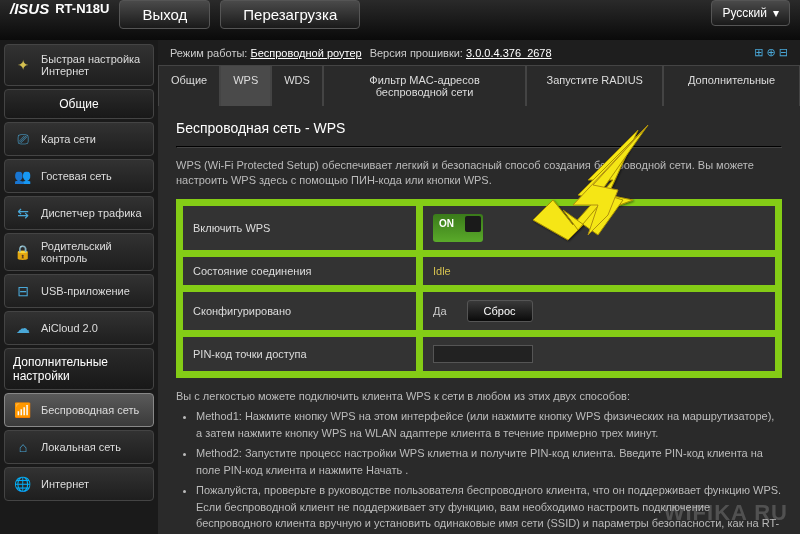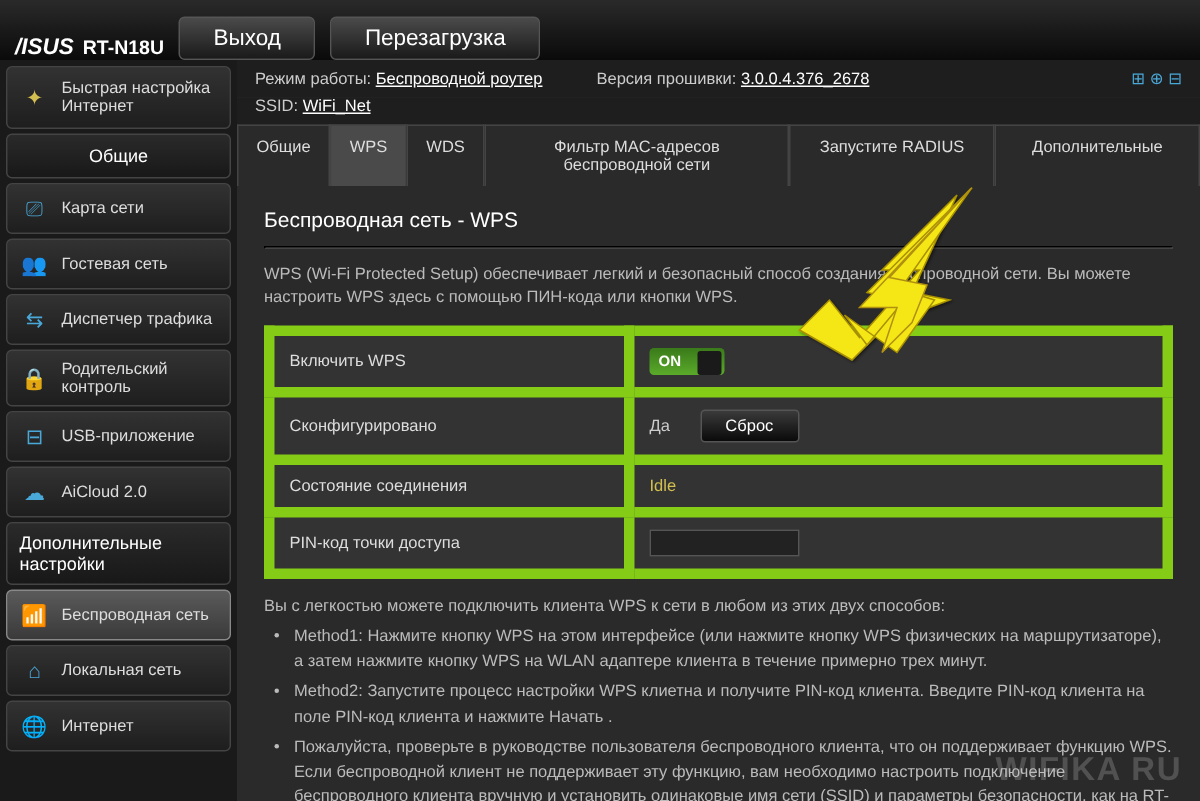--- a/index.html
+++ b/index.html
@@ -1,63 +1,67 @@
 <!DOCTYPE html>
 <html><head>
 <meta charset="utf-8">
 <style>
 * { margin: 0; padding: 0; box-sizing: border-box; font-family: Arial, sans-serif; }
 body { background: #1a1a1a; width: 800px; height: 534px; overflow: hidden; color: #fff; font-size: 11px; }
-.header { display: flex; align-items: flex-end; height: 40px; background: linear-gradient(#2a2a2a,#0a0a0a); padding: 0 10px; gap: 10px; }
+.header { display: flex; align-items: flex-start; height: 40px; background: linear-gradient(#2a2a2a,#0a0a0a); padding: 0 10px; gap: 10px; }
 .logo { color: #fff; font-size: 13px; font-weight: bold; display: flex; align-items: center; gap: 6px; }
 .asus { font-style: italic; font-size: 15px; }
 .hbtn { background: linear-gradient(#4a4a4a,#1a1a1a); border: 1px solid #555; color: #fff; padding: 5px 22px; border-radius: 4px; font-size: 15px; cursor: pointer; }
 .lang { margin-left: auto; background: linear-gradient(#4a4a4a,#1a1a1a); border: 1px solid #555; color: #fff; padding: 5px 10px; border-radius: 4px; font-size: 12px; display: flex; align-items: center; gap: 6px; cursor: pointer; }
 .body { display: flex; height: 494px; }
 .sidebar { width: 158px; background: #1a1a1a; padding: 4px; overflow: hidden; }
 .sb-item { display: flex; align-items: center; gap: 8px; padding: 6px 8px; background: linear-gradient(#323232,#1e1e1e); border: 1px solid #444; border-radius: 4px; margin-bottom: 3px; color: #ddd; font-size: 11px; cursor: pointer; min-height: 30px; }
 .sb-item.header-item { justify-content: center; color: #fff; font-size: 12px; background: linear-gradient(#2a2a2a,#181818); cursor: default; }
 .sb-item.big { min-height: 42px; }
 .sb-item.active { background: linear-gradient(#5a5a5a,#3a3a3a); border-color: #888; }
 .sb-icon { width: 20px; height: 20px; display: flex; align-items: center; justify-content: center; color: #4aa8d8; font-size: 14px; flex-shrink: 0; }
 .sb-icon.y { color: #d4c050; }
 .main { flex: 1; background: #2a2a2a; overflow: hidden; position: relative; }
-.info-bar { background: #1e1e1e; padding: 6px 12px; font-size: 11px; color: #ccc; display: flex; align-items: center; gap: 36px; }
+.info-bar { background: #1e1e1e; padding: 6px 12px; font-size: 11px; color: #ccc; display: flex; align-items: center; gap: 8px; }
 .info-bar a { color: #fff; text-decoration: underline; }
 .info-icons { margin-left: auto; display: flex; gap: 8px; color: #4aa8d8; }
 .tabs { display: flex; background: #1a1a1a; }
 .tab { padding: 8px 12px; background: #2a2a2a; border: 1px solid #444; border-bottom: none; font-size: 11px; color: #ddd; cursor: pointer; text-align: center; }
 .tab.active { background: #4a4a4a; }
 .content { padding: 14px 18px; color: #ccc; }
 .content h3 { color: #fff; font-size: 14px; margin-bottom: 10px; font-weight: normal; }
 .desc { color: #bbb; font-size: 11px; margin-bottom: 10px; line-height: 1.4; }
 .form-table { width: 100%; border-collapse: collapse; margin-bottom: 10px; }
 .form-table td { padding: 8px 10px; border: 7px solid #84cc16; background: #333; font-size: 11px; }
 .form-table td:first-child { width: 240px; color: #ddd; }
-.toggle { display: inline-block; width: 50px; height: 18px; background: linear-gradient(#3a7a1a,#5aaa2a); border-radius: 3px; position: relative; color: #fff; font-size: 10px; font-weight: bold; line-height: 20px; padding-left: 6px; cursor: pointer; }
+.toggle { display: inline-block; width: 50px; height: 28px; background: linear-gradient(#3a7a1a,#5aaa2a); border-radius: 3px; position: relative; color: #fff; font-size: 10px; font-weight: bold; line-height: 20px; padding-left: 6px; cursor: pointer; }
 .toggle::after { content: ''; position: absolute; right: 2px; top: 2px; width: 16px; height: 16px; background: #1a1a1a; border-radius: 2px; }
 .idle { color: #d4c050; }
 .sbtn { background: linear-gradient(#3a3a3a,#0a0a0a); border: 1px solid #555; color: #fff; padding: 4px 16px; border-radius: 3px; font-size: 11px; cursor: pointer; margin-left: 20px; }
 .pin-input { background: #222; border: 1px solid #555; height: 18px; width: 100px; }
 .methods { font-size: 11px; color: #bbb; line-height: 1.5; }
 .methods ul { margin-left: 20px; margin-top: 4px; }
 .methods li { margin-bottom: 4px; }
 .watermark { position: absolute; bottom: 8px; right: 12px; font-size: 22px; font-weight: bold; color: rgba(200,200,200,0.25); letter-spacing: 1px; }
 .arrow { position: absolute; left: 360px; top: 85px; pointer-events: none; z-index: 100; }
 </style>
 </head>
 <body>
 
 <div class="header">
   <div class="logo">
       <span class="asus">/ISUS</span> 
       <span>RT-N18U</span>
     </div>
   <button class="hbtn">Выход</button>
   <button class="hbtn">Перезагрузка</button>
+  <div class="lang">
+      <span>Русский</span>
+      <span>▾</span>
+    </div>
 </div>
 
 <div class="body">
   <div class="sidebar">
     <div class="sb-item big">
       <span class="sb-icon y">✦</span>
       <span>Быстрая настройка Интернет</span>
     </div>
     <div class="sb-item header-item">Общие</div>
     <div class="sb-item">
@@ -98,23 +102,20 @@
         <span>Интернет</span>
       </div>
   </div>
 
   <div class="main">
     <div class="info-bar">
       <span><span>Режим работы:</span> <a>Беспроводной роутер</a></span>
       <span><span>Версия прошивки:</span> <a>3.0.0.4.376_2678</a></span>
       <div class="info-icons">⊞ ⊕ ⊟</div>
     </div>
-    <div class="info-bar" style="padding-top:0">
-      <span><span>SSID:</span> <a>WiFi_Net</a></span>
-    </div>
 
     <div class="tabs">
       <div class="tab">Общие</div>
       <div class="tab active">WPS</div>
       <div class="tab">WDS</div>
       <div class="tab" style="flex:1.6">Фильтр MAC-адресов беспроводной сети</div>
       <div class="tab" style="flex:1">Запустите RADIUS</div>
       <div class="tab" style="flex:1">Дополнительные</div>
     </div>
 
@@ -123,26 +124,26 @@
       <hr style="border-color:#444;margin-bottom:10px">
       <p class="desc">WPS (Wi-Fi Protected Setup) обеспечивает легкий и безопасный способ создания беспроводной сети. Вы можете настроить WPS здесь с помощью ПИН-кода или кнопки WPS.</p>
 
       <table class="form-table">
         <tbody>
             <tr>
           <td>Включить WPS</td>
           <td><span class="toggle">ON</span></td>
         </tr>
         <tr>
+          <td>Состояние соединения</td>
+          <td><span class="idle">Idle</span></td>
+        </tr>
+        <tr>
           <td>Сконфигурировано</td>
           <td><span>Да</span><button class="sbtn">Сброс</button></td>
-        </tr>
-        <tr>
-          <td>Состояние соединения</td>
-          <td><span class="idle">Idle</span></td>
         </tr>
         <tr>
           <td>PIN-код точки доступа</td>
           <td><input class="pin-input" style=""></td>
         </tr>
       </tbody>
         </table>
 
       <div class="methods">
         <p>Вы с легкостью можете подключить клиента WPS к сети в любом из этих двух способов:</p>

